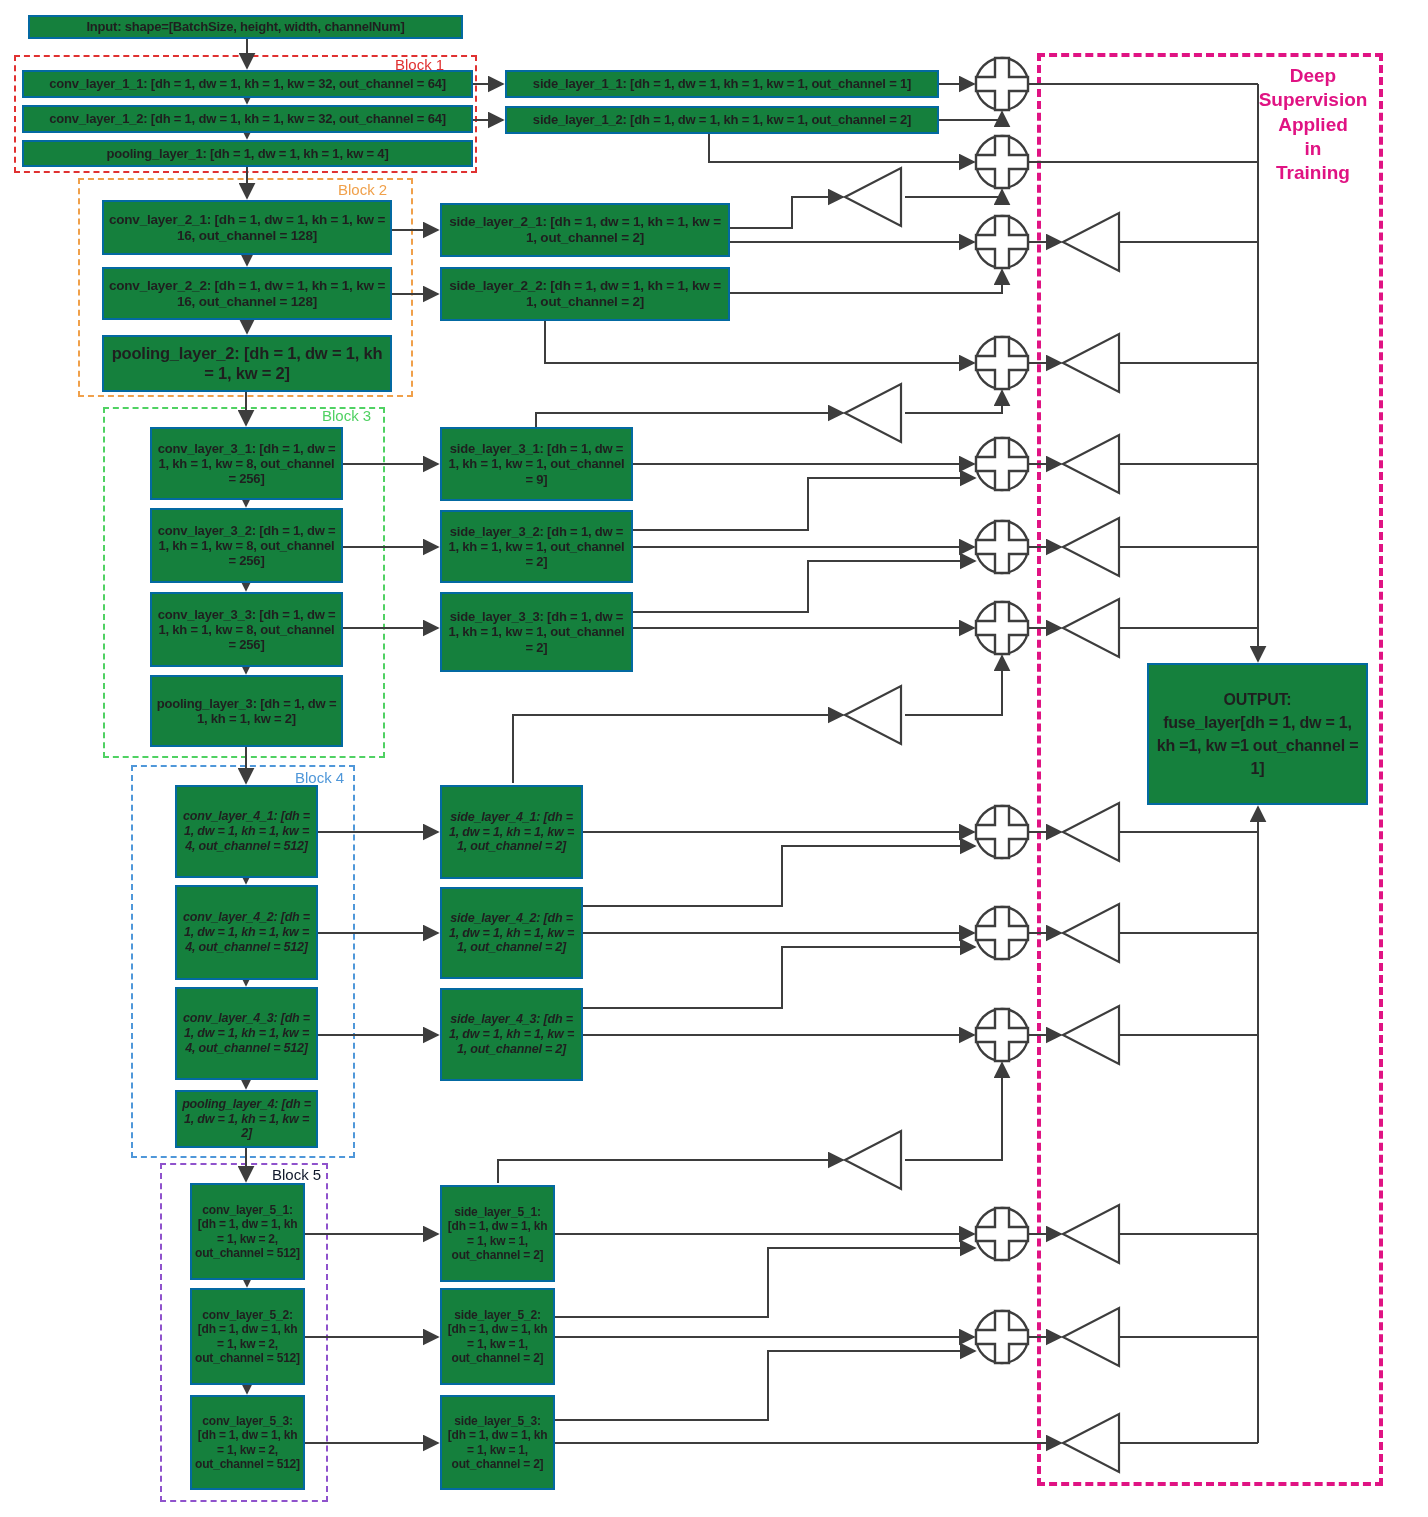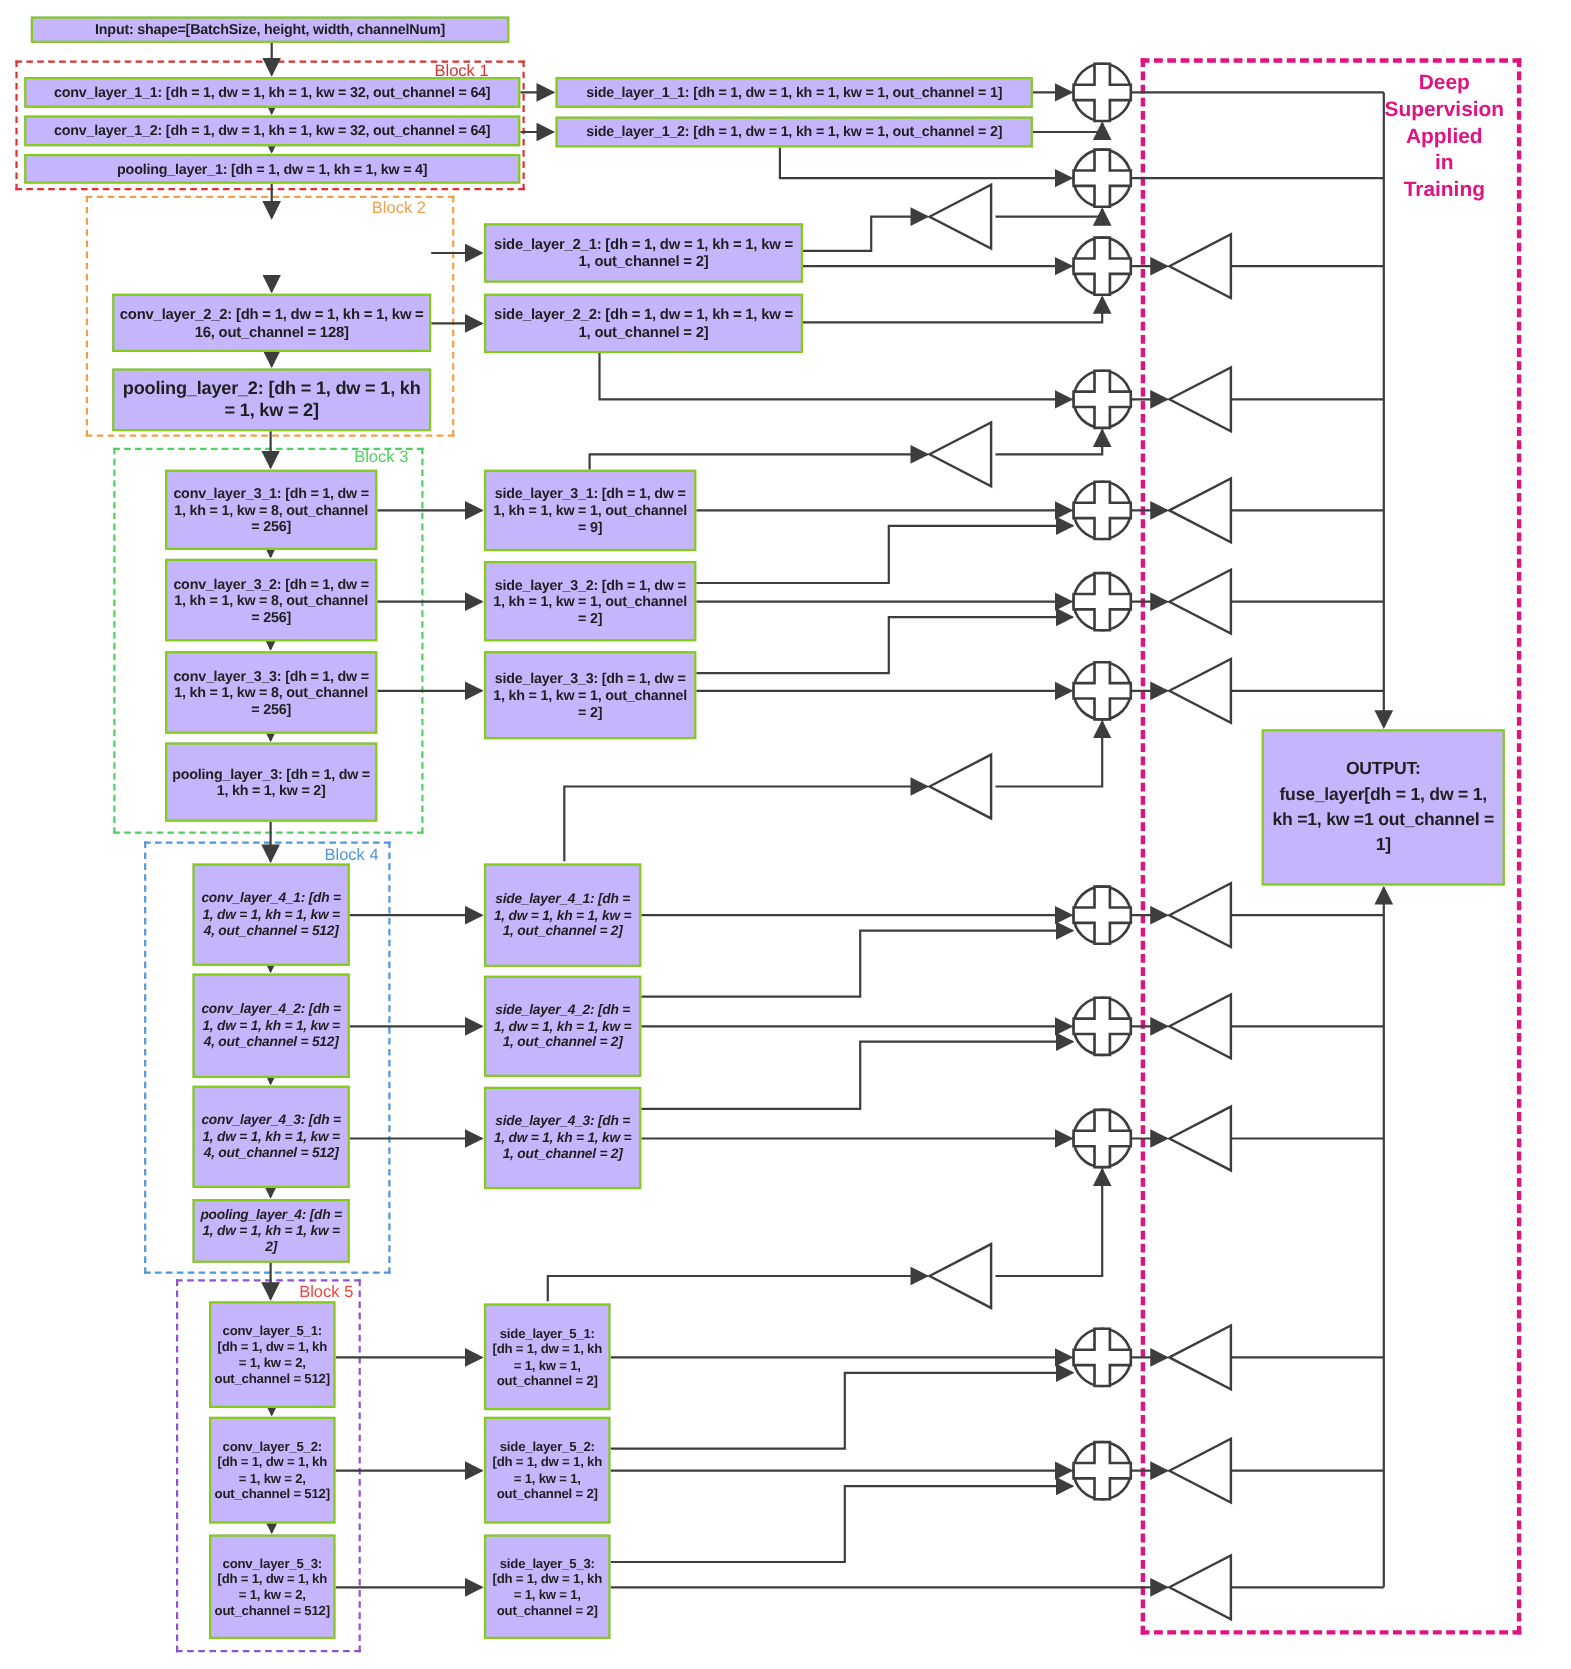--- a/index.html
+++ b/index.html
@@ -5,21 +5,21 @@
   html,body{margin:0;padding:0;background:#ffffff;}
   #stage{
     position:relative;width:1428px;height:1517px;background:#fff;overflow:hidden;
     font-family:"Liberation Sans",sans-serif;color:#1f1f1f;
   }
   .blk{position:absolute;z-index:1;border:2px dashed #888;box-sizing:border-box;background:transparent;}
   .blklabel{position:absolute;z-index:4;font-weight:400;font-size:15px;white-space:nowrap;}
   #wires{position:absolute;left:0;top:0;z-index:2;}
   .box{
     position:absolute;z-index:3;display:flex;align-items:center;justify-content:center;
-    text-align:center;background:#c4b5fd;border:2px solid #84cc16;box-sizing:border-box;
+    text-align:center;background:#15803d;border:2px solid #0369a1;box-sizing:border-box;
     font-weight:700;line-height:1.18;padding:1px 3px;overflow:hidden;white-space:pre-line;
     letter-spacing:-0.2px;
   }
   .f13{font-size:13px;} .f135{font-size:13.5px;} .f125{font-size:12.5px;font-style:italic;}
   .f12{font-size:12px;} .f165{font-size:16.5px;}
   .nowrap{white-space:nowrap;}
   #sup-outline{border:4px dashed #e01383;}
   #sup-title{
     position:absolute;z-index:4;left:1243px;top:64px;width:140px;
     color:#e01383;font-weight:700;font-size:19px;line-height:1.28;
@@ -36,21 +36,21 @@
   <div class="blk" style="left:78px;top:178px;width:335px;height:219px;border-color:#f0a04a"></div>
   <div class="blk" style="left:103px;top:407px;width:282px;height:351px;border-color:#4fd162"></div>
   <div class="blk" style="left:131px;top:765px;width:224px;height:393px;border-color:#4f97d9"></div>
   <div class="blk" style="left:160px;top:1163px;width:168px;height:339px;border-color:#8f52cc"></div>
   <div class="blk" id="sup-outline" style="left:1037px;top:53px;width:346px;height:1433px"></div>
 
   <span class="blklabel" style="left:395px;top:56px;color:#e03131">Block 1</span>
   <span class="blklabel" style="left:338px;top:181px;color:#f0a04a">Block 2</span>
   <span class="blklabel" style="left:322px;top:407px;color:#4fd162">Block 3</span>
   <span class="blklabel" style="left:295px;top:769px;color:#4f97d9">Block 4</span>
-  <span class="blklabel" style="left:272px;top:1166px;color:#ef4444">Block 5</span>
+  <span class="blklabel" style="left:272px;top:1166px;color:#0f172a">Block 5</span>
   <div id="sup-title">Deep
 Supervision
 Applied
 in
 Training</div>
 
   <svg id="wires" width="1428" height="1517" viewBox="0 0 1428 1517">
     <defs>
       <marker id="arr" viewBox="0 0 10 10" refX="9" refY="5" markerWidth="8.5" markerHeight="8.5" orient="auto-start-reverse">
         <path d="M0,0 L10,5 L0,10 z" fill="#3d3d3d"></path>
@@ -188,20 +188,21 @@
       <use href="#pluscirc" transform="translate(1002,1337)"></use>
     </g>
   </svg>
 
   <div class="box f13 nowrap" style="left:28px;top:15px;width:435px;height:24px">Input: shape=[BatchSize, height, width, channelNum]</div>
 
   <div class="box f13 nowrap" style="left:22px;top:70px;width:451px;height:28px">conv_layer_1_1: [dh = 1, dw = 1, kh = 1, kw = 32, out_channel = 64]</div>
   <div class="box f13 nowrap" style="left:22px;top:105px;width:451px;height:28px">conv_layer_1_2: [dh = 1, dw = 1, kh = 1, kw = 32, out_channel = 64]</div>
   <div class="box f13 nowrap" style="left:22px;top:140px;width:451px;height:27px">pooling_layer_1: [dh = 1, dw = 1, kh = 1, kw = 4]</div>
 
+  <div class="box f135" style="left:102px;top:200px;width:290px;height:55px">conv_layer_2_1: [dh = 1, dw = 1, kh = 1, kw = 16, out_channel = 128]</div>
   <div class="box f135" style="left:102px;top:267px;width:290px;height:53px">conv_layer_2_2: [dh = 1, dw = 1, kh = 1, kw = 16, out_channel = 128]</div>
   <div class="box f165" style="left:102px;top:335px;width:290px;height:57px">pooling_layer_2: [dh = 1, dw = 1, kh = 1, kw = 2]</div>
 
   <div class="box f13" style="left:150px;top:427px;width:193px;height:73px">conv_layer_3_1: [dh = 1, dw = 1, kh = 1, kw = 8, out_channel = 256]</div>
   <div class="box f13" style="left:150px;top:508px;width:193px;height:75px">conv_layer_3_2: [dh = 1, dw = 1, kh = 1, kw = 8, out_channel = 256]</div>
   <div class="box f13" style="left:150px;top:592px;width:193px;height:75px">conv_layer_3_3: [dh = 1, dw = 1, kh = 1, kw = 8, out_channel = 256]</div>
   <div class="box f13" style="left:150px;top:675px;width:193px;height:72px">pooling_layer_3: [dh = 1, dw = 1, kh = 1, kw = 2]</div>
 
   <div class="box f125" style="left:175px;top:785px;width:143px;height:93px">conv_layer_4_1: [dh = 1, dw = 1, kh = 1, kw = 4, out_channel = 512]</div>
   <div class="box f125" style="left:175px;top:885px;width:143px;height:95px">conv_layer_4_2: [dh = 1, dw = 1, kh = 1, kw = 4, out_channel = 512]</div>

